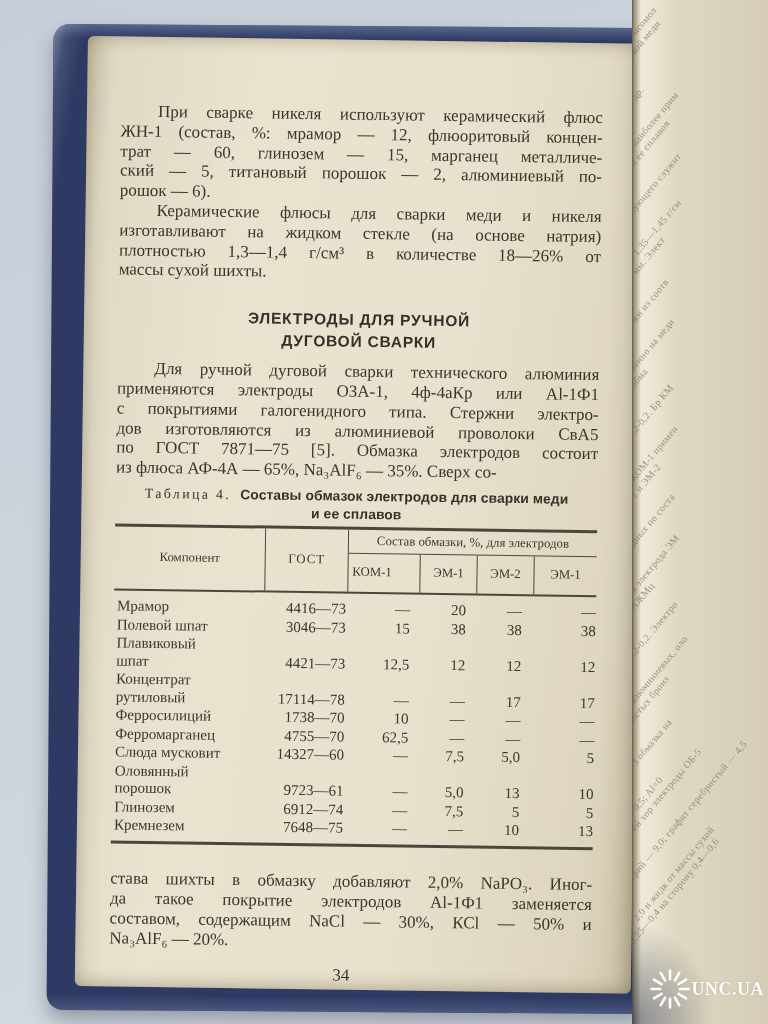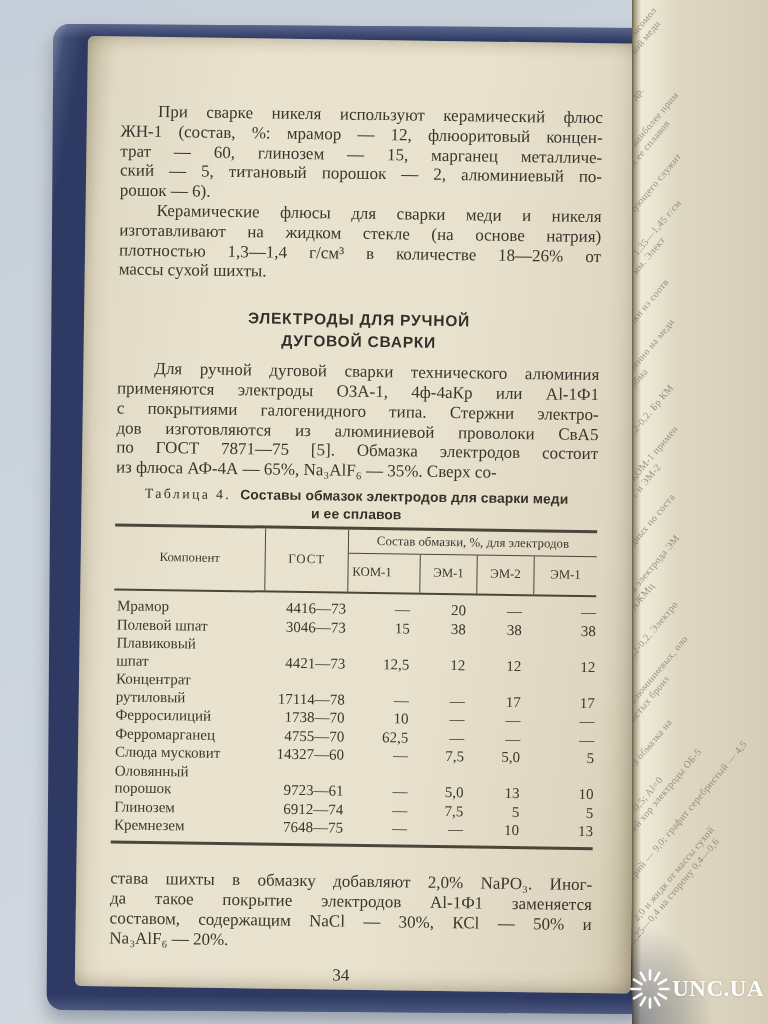--- a/index.html
+++ b/index.html
@@ -59,21 +59,21 @@
   .page-right{position:absolute;left:632px;top:0;width:136px;height:1024px;overflow:hidden;
     background:linear-gradient(to right,#60584a 0,#9b9279 2px,#efe9d7 9px,#ece6d4 18px,#ded7c2 46px,#d5cdb7 100%);}
   .page-right::after{content:"";position:absolute;left:0;bottom:0;width:80px;height:100px;
     background:radial-gradient(ellipse at 0% 100%,rgba(45,52,74,.55),rgba(45,52,74,0) 72%);}
   .adj-line{position:absolute;white-space:nowrap;font-size:10px;color:#6b6355;opacity:.62;
     transform:rotate(-50deg);transform-origin:0 50%;letter-spacing:.3px;}
   
   .watermark{position:absolute;right:4px;bottom:14px;display:flex;align-items:center;gap:1px;
     color:#ffffff;opacity:.97;z-index:5;}
   .wm-icon{width:42px;height:42px;flex:0 0 auto;}
-  .wm-text{font-family:"Liberation Serif","DejaVu Serif",serif;font-weight:bold;font-size:23px;
+  .wm-text{font-family:"Liberation Serif","DejaVu Serif",serif;font-weight:bold;font-size:18px;
     letter-spacing:.5px;text-shadow:0 0 3px rgba(70,70,70,.25);}
 </style>
 </head>
 <body>
 
 <div class="stage">
 
   <div class="cover"></div>
 
   <div class="page-left">

